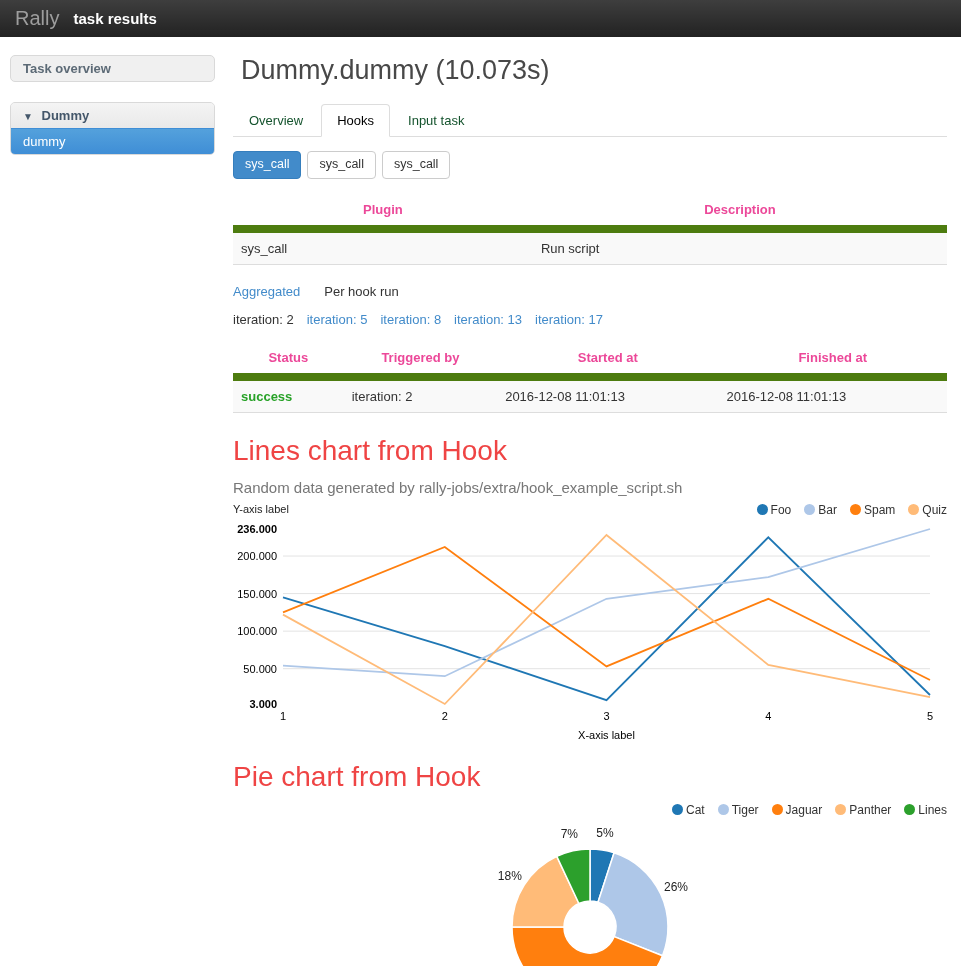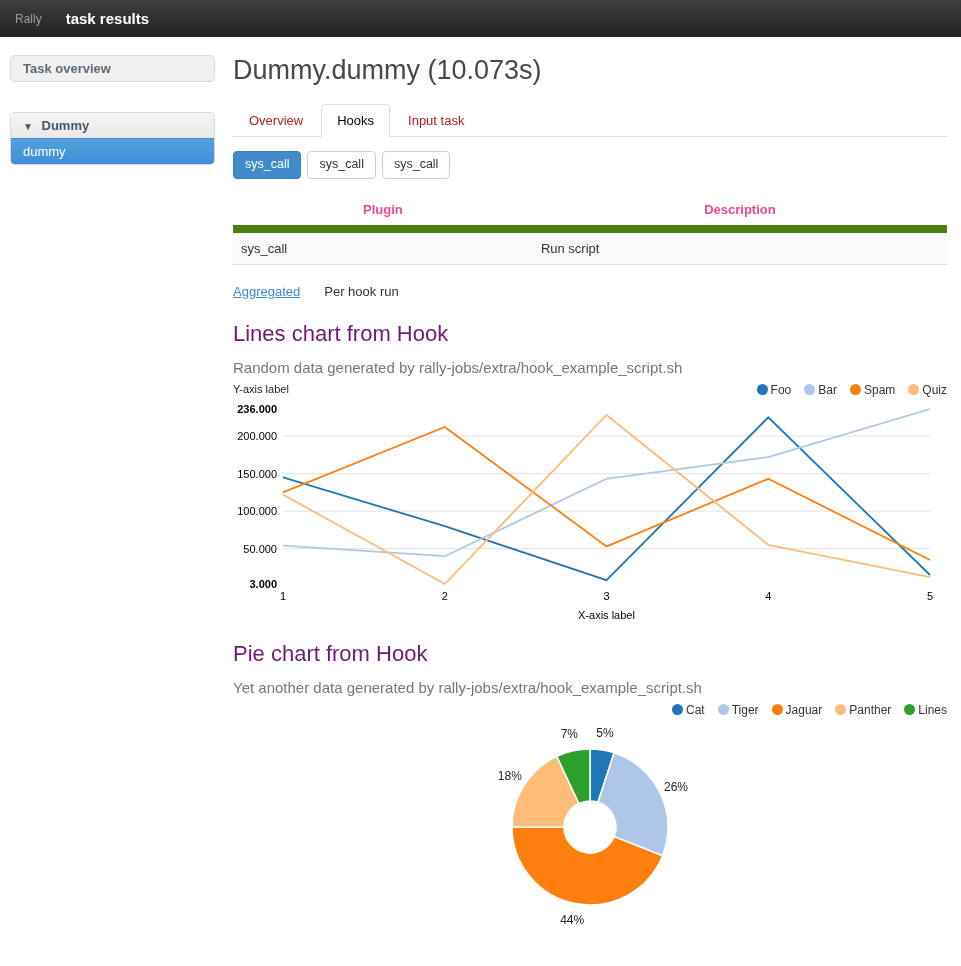--- a/index.html
+++ b/index.html
@@ -3,47 +3,47 @@
 <meta charset="utf-8">
 <style>
   * { box-sizing: border-box; }
   html,body { margin:0; padding:0; background:#fff; color:#333;
     font-family:"Liberation Sans", sans-serif; }
   .page { width:961px; }
 
   
   .navbar { height:37px; background:linear-gradient(#3e3e3e,#222);
     display:flex; align-items:center; padding:0 15px; }
-  .navbar .brand { color:#9d9d9d; font-size:12px; margin-right:24px; cursor:pointer; }
+  .navbar .brand { color:#9d9d9d; font-size:20px; margin-right:14px; cursor:pointer; }
   .navbar .nav-title { color:#fff; font-weight:bold; font-size:15px; }
 
   
   .container { display:flex; padding:18px 14px 14px 10px; align-items:flex-start; }
   aside { width:205px; flex:none; }
   main { flex:1; margin-left:18px; max-width:714px; }
 
   
   .list-group { background:#f0f0f0; border:1px solid #d9d9d9; border-radius:5px;
-    margin-bottom:30px; overflow:hidden; }
+    margin-bottom:20px; overflow:hidden; }
   .lg-item { padding:5px 12px; font-size:13px; font-weight:bold; color:#5c6a76;
     border-top:1px solid #dcdcdc; cursor:pointer; }
   .lg-item:first-child { border-top:none; }
   .lg-header { padding:5px 12px; font-size:13px; font-weight:bold; color:#44576a;
     cursor:pointer; background:linear-gradient(#f4f4f4,#e9e9e9); }
   .lg-header .caret-ico { font-size:10px; margin-right:5px; color:#44576a; }
   .lg-item.active { background:linear-gradient(#54a1dc,#3f8ed6); color:#fff;
     border-top:1px solid #3f8ed6; font-weight:normal; }
 
   
-  h1 { font-size:27px; font-weight:normal; color:#484848; margin:0 0 18px; }
-  h2 { font-size:22px; font-weight:normal; color:#701a75; margin:22px 0 10px; }
+  h1 { font-size:27px; font-weight:normal; color:#484848; margin:0 8px 18px; }
+  h2 { font-size:28px; font-weight:normal; color:#ef4444; margin:22px 0 10px; }
   .subtitle { font-size:15px; color:#777; margin:12px 0 7px; }
 
   .tabs { display:flex; border-bottom:1px solid #ddd; margin:16px 0 14px; padding:0; }
-  .tab { font-size:13px; padding:8px 15px; margin:0 2px -1px 0; color:#b91c1c;
+  .tab { font-size:13px; padding:8px 15px; margin:0 2px -1px 0; color:#14532d;
     text-decoration:none; border:1px solid transparent; border-radius:4px 4px 0 0;
     cursor:pointer; }
   .tab.active { color:#000000; background:#fff; border-color:#ddd #ddd #fff; cursor:default; }
 
   .btn { font-size:12.5px; padding:4px 11px; border-radius:4px; margin-right:6px;
     cursor:pointer; font-family:inherit; line-height:1.4; }
   .btn-default { background:#fff; border:1px solid #ccc; color:#333; }
   .btn-primary { background:#428bca; border:1px solid #357ebd; color:#fff; }
 
   table { width:100%; border-collapse:collapse; font-size:13px; margin-top:15px; }
@@ -51,21 +51,21 @@
   td { padding:8px; border-bottom:1px solid #ddd; }
   tbody tr { background:#f9f9f9; }
   .plugin-table th:nth-child(1){ width:42%; }
   .runs-table th:nth-child(1){ width:15.5%; }
   .runs-table th:nth-child(2){ width:21.5%; }
   .runs-table th:nth-child(3){ width:31%; }
   .runs-table td:first-child { font-weight:bold; }
 
   .view-switch { margin-top:19px; font-size:13px; }
   .iterations  { margin-top:13px; font-size:13px; }
-  .lnk { color:#428bca; text-decoration:underline; margin-right:24px; cursor:pointer; }
+  .lnk { color:#428bca; margin-right:24px; cursor:pointer; }
   .plain { color:#333; margin-right:24px; }
   .iterations .lnk, .iterations .plain { margin-right:13px; }
 
   .chart-head { display:flex; justify-content:center; align-items:flex-start;
     margin-top:4px; }
   .axis-title { font-size:11px; color:#222; }
   .legend { display:flex; align-items:center; font-size:12px; color:#333; margin-left:auto; }
   .legend-item { display:flex; align-items:center; margin-left:13px; }
   .legend .dot { width:11px; height:11px; border-radius:50%; margin-right:3px; flex:none; }
 
@@ -123,21 +123,40 @@
         <tbody>
             <tr>
               <td>sys_call</td>
               <td>Run script</td>
             </tr>
           </tbody>
       </table>
 
       <div class="view-switch"><a class="lnk">Aggregated</a><span class="plain">Per hook run</span></div>
 
-
+      <div class="iterations"><span class="plain">iteration: 2</span><a class="lnk">iteration: 5</a><a class="lnk">iteration: 8</a><a class="lnk">iteration: 13</a><a class="lnk">iteration: 17</a></div>
+
+      <table class="runs-table">
+        <thead>
+            <tr>
+              <th>Status</th>
+              <th>Triggered by</th>
+              <th>Started at</th>
+              <th>Finished at</th>
+            </tr>
+          </thead>
+        <tbody>
+            <tr>
+              <td style="color: rgb(40, 162, 40);">success</td>
+              <td>iteration: 2</td>
+              <td>2016-12-08 11:01:13</td>
+              <td>2016-12-08 11:01:13</td>
+            </tr>
+          </tbody>
+      </table>
 
       <section>
         <h2>Lines chart from Hook</h2>
         <p class="subtitle">Random data generated by rally-jobs/extra/hook_example_script.sh</p>
         <div class="chart-head">
           <span class="axis-title">Y-axis label</span>
           <div class="legend">
               <span class="legend-item">
                 <span class="dot" style="background: rgb(31, 119, 180);"></span>
                 <span>Foo</span>
@@ -175,21 +194,20 @@
             <text x="373.5" y="222" text-anchor="middle" class="ax-label">X-axis label</text>
             <polyline points="50.0,80.3 211.8,129.2 373.5,183.2 535.3,20.3 697.0,178.0" fill="none" stroke="#1f77b4" stroke-width="1.8"></polyline>
             <polyline points="50.0,148.7 211.8,159.2 373.5,81.8 535.3,60.1 697.0,12.0" fill="none" stroke="#aec7e8" stroke-width="1.8"></polyline>
             <polyline points="50.0,95.4 211.8,30.0 373.5,149.4 535.3,81.8 697.0,163.0" fill="none" stroke="#ff7f0e" stroke-width="1.8"></polyline>
             <polyline points="50.0,97.6 211.8,187.0 373.5,18.0 535.3,147.9 697.0,180.2" fill="none" stroke="#ffbb78" stroke-width="1.8"></polyline>
           </svg>
       </section>
 
       <section>
         <h2>Pie chart from Hook</h2>
-        <p class="subtitle">Yet another data generated by rally-jobs/extra/hook_example_script.sh</p>
         <div class="chart-head">
           <div class="legend">
               <span class="legend-item">
                 <span class="dot" style="background: rgb(31, 119, 180);"></span>
                 <span>Cat</span>
               </span>
               <span class="legend-item">
                 <span class="dot" style="background: rgb(174, 199, 232);"></span>
                 <span>Tiger</span>
               </span>

